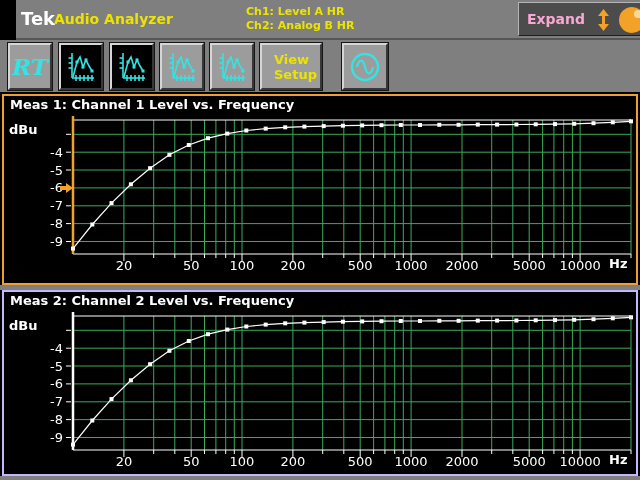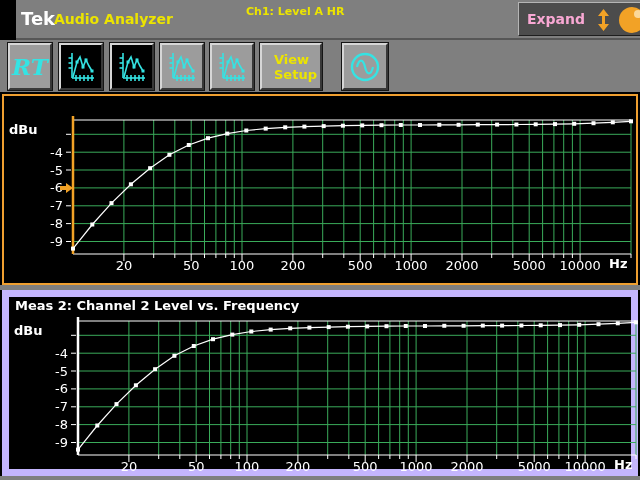--- a/index.html
+++ b/index.html
@@ -35,37 +35,38 @@
   #btn-view2 { left:110px; width:44px; }
   #btn-view3 { left:160px; width:44px; }
   #btn-view4 { left:210px; width:44px; }
   #btn-setup { left:260px; width:62px; color:#ece400; font-size:13px; font-weight:bold;
                line-height:15px; text-align:left; padding-left:12px; justify-content:flex-start; }
   #btn-gen   { left:342px; width:46px; }
 
   
   .panel { position:absolute; left:2px; width:636px; background:#000; }
   #panel1 { top:94px;  height:191px; border:2px solid #ef9f30; }
-  #panel2 { top:290px; height:186px; border:7px solid #c4b5fd; }
+  #panel2 { top:290px; height:186px; border:2px solid #c4b5fd; }
   .panel-title { position:absolute; left:6px; top:1px; color:#ffffff; font-size:13px; font-weight:bold; }
   .chart-svg { position:absolute; left:0; top:0; }
   .gray-strip { position:absolute; left:0; width:640px; background:#7f7f7f; }
   #strip-mid { top:285px; height:5px; }
   #strip-bot { top:476px; height:4px; }
 </style>
 </head>
 <body>
 
 <div id="screen">
 
   <div id="header">
     <span id="logo">Tek</span>
     <span id="app-title">Audio Analyzer</span>
     <div id="ch-info">
       <div>Ch1: Level A HR</div>
+      <div>Ch2: Analog B HR</div>
     </div>
     <div id="expand-box">
       <span id="expand-label">Expand</span>
       <svg id="expand-arrow" width="13" height="22" viewBox="0 0 13 22">
         <path d="M6.5 0 L12 7 L8 7 L8 15 L12 15 L6.5 22 L1 15 L5 15 L5 7 L1 7 Z" fill="#f2a226"></path>
       </svg>
       <div id="knob">
         <div id="knob-dot"></div>
       </div>
     </div>
@@ -179,20 +180,21 @@
 
     <div id="btn-gen" class="btn">
       <svg width="34" height="34" viewBox="0 0 34 34">
         <circle cx="17" cy="17" r="13" stroke="#35e3e3" stroke-width="2.4" fill="none"></circle>
         <path d="M9 17 C 11 8.5, 15 8.5, 17 17 S 23 25.5, 25 17" stroke="#35e3e3" stroke-width="2.2" fill="none"></path>
       </svg>
     </div>
   </div>
 
   <div id="panel1" class="panel">
+    <div class="panel-title">Meas 1: Channel 1 Level vs. Frequency</div>
     <svg class="chart-svg" width="632" height="187">
         <line x1="69" y1="38.3" x2="627" y2="38.3" stroke="#3aab5a" stroke-width="1"></line>
         <line x1="69" y1="56.2" x2="627" y2="56.2" stroke="#3aab5a" stroke-width="1"></line>
         <line x1="69" y1="74.0" x2="627" y2="74.0" stroke="#3aab5a" stroke-width="1"></line>
         <line x1="69" y1="91.9" x2="627" y2="91.9" stroke="#3aab5a" stroke-width="1"></line>
         <line x1="69" y1="109.8" x2="627" y2="109.8" stroke="#3aab5a" stroke-width="1"></line>
         <line x1="69" y1="127.6" x2="627" y2="127.6" stroke="#3aab5a" stroke-width="1"></line>
         <line x1="69" y1="145.5" x2="627" y2="145.5" stroke="#3aab5a" stroke-width="1"></line>
         <line x1="119.9" y1="24" x2="119.9" y2="158" stroke="#3aab5a" stroke-width="1"></line>
         <line x1="119.9" y1="158" x2="119.9" y2="165" stroke="#ffffff" stroke-width="1"></line>

